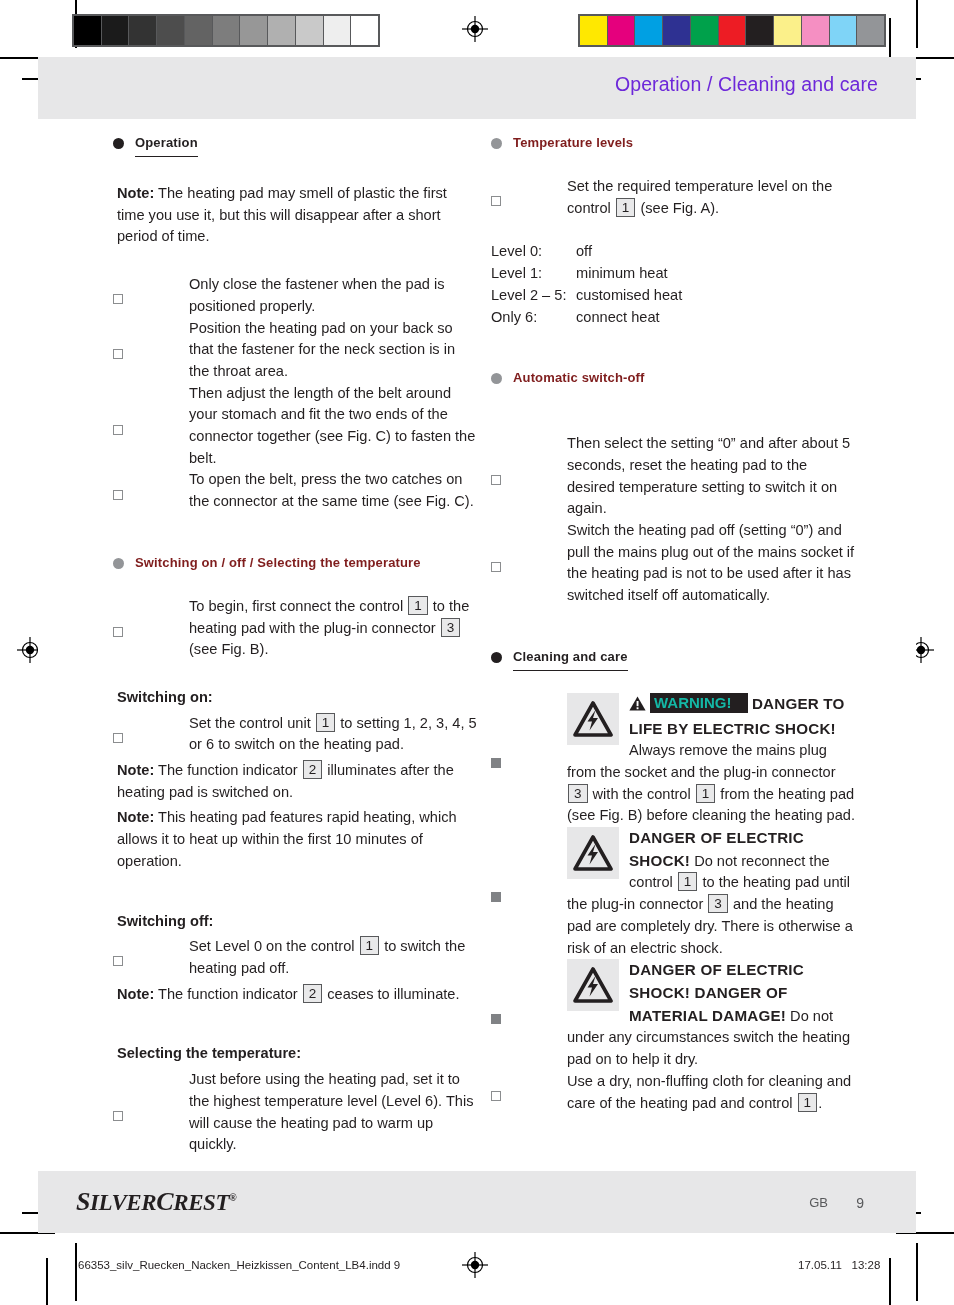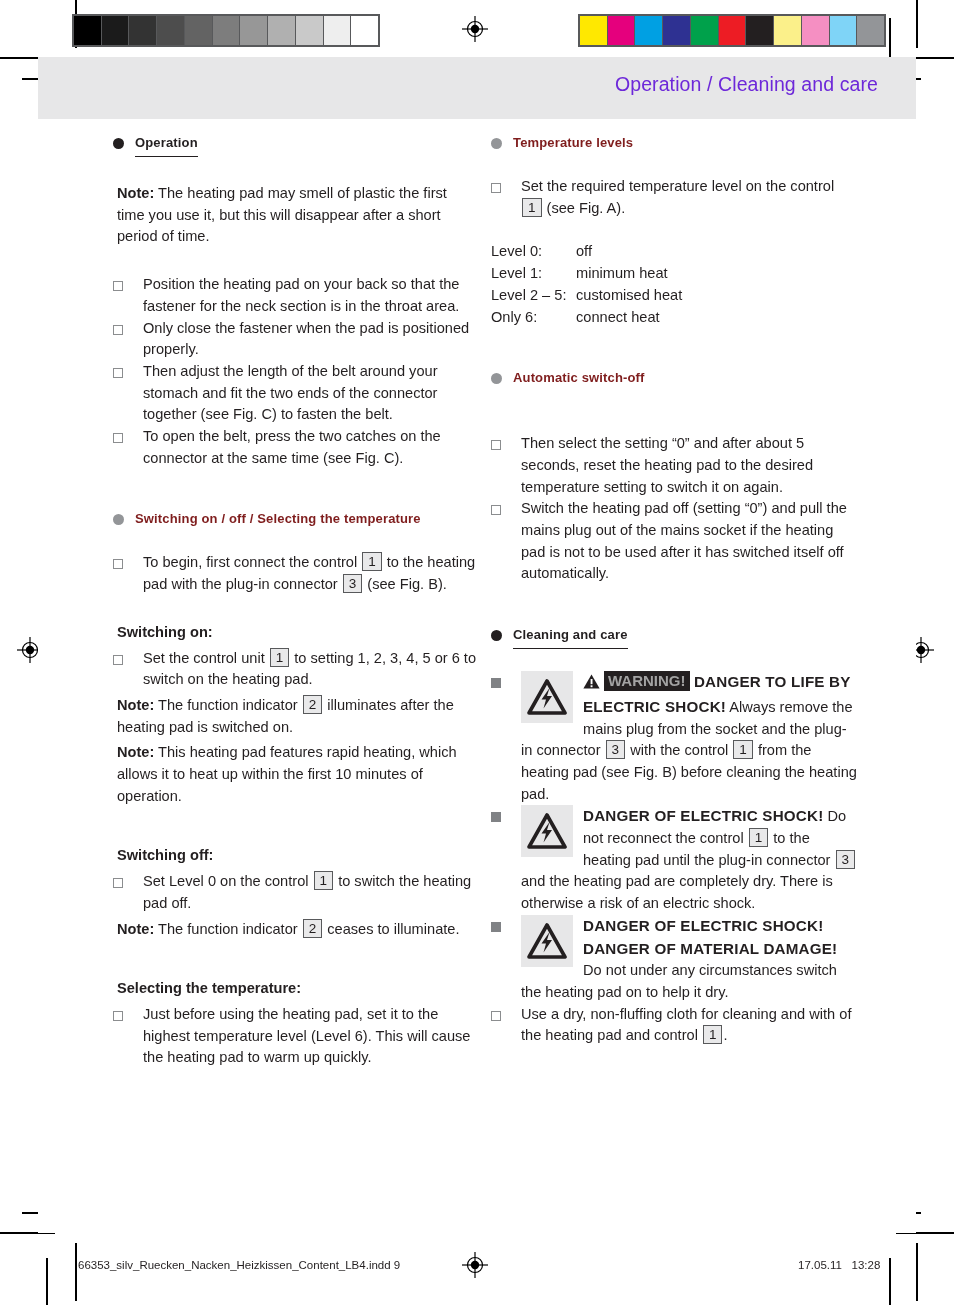--- a/index.html
+++ b/index.html
@@ -101,21 +101,21 @@
   .h-gray  .h-dot { background: #939598; }
   .h-gray  .h-text { color: #7f1d1d; }
 
   
   .para { margin: 4px; }
   .gap-m { height: 22px; }
   .gap-l { height: 30px; }
   .gap-xl { height: 38px; }
 
   .bullets { margin: 0; padding: 0; list-style: none; }
-  .b-item { display: flex; align-items: flex-start; }
+  .b-item { display: flex; align-items: center; gap: 46px; }
   .b-mark {
     flex: 0 0 auto;
     width: 8px; height: 8px;
     border: 1px solid #8b8d8f;
     background: #fff;
     margin-top: 7px;
     margin-right: 20px;
   }
   .b-mark.filled { background: #808285; border-color: #808285; }
   .b-body { flex: 1 1 auto; }
@@ -147,25 +147,25 @@
     float: left;
     width: 52px; height: 52px;
     background: #e7e7e8;
     margin-right: 10px;
     margin-bottom: 1px;
     display: flex; align-items: center; justify-content: center;
   }
   .warn-badge {
     display: inline-block;
     background: #231f20;
-    color: #a3a3a3;
+    color: #14b8a6;
     font-weight: bold;
     font-size: 15px;
     line-height: 17px;
-    padding: 1px 4px 2px 4px;
+    padding: 1px 16px 2px 4px;
     vertical-align: 1px;
   }
   .warn-tri {
     display: inline-block;
     vertical-align: -2px;
     margin-right: 4px;
   }
   .warn-head { font-weight: bold; font-size: 15.2px; letter-spacing: .2px; }
   .clearfix::after { content: ""; display: block; clear: both; }
 
@@ -315,25 +315,25 @@
 
     <div class="gap-m"></div>
 
     <p class="para"><b>Note:</b><span> The heating pad may smell of plastic the first time you use it, but this will disappear after a short period of time.</span></p>
 
     <div class="gap-m"></div>
 
     <ul class="bullets">
       <li class="b-item">
         <span class="b-mark"></span>
+        <span class="b-body">Only close the fastener when the pad is positioned properly.</span>
+      </li>
+      <li class="b-item">
+        <span class="b-mark"></span>
         <span class="b-body">Position the heating pad on your back so that the fastener for the neck section is in the throat area.</span>
-      </li>
-      <li class="b-item">
-        <span class="b-mark"></span>
-        <span class="b-body">Only close the fastener when the pad is positioned properly.</span>
       </li>
       <li class="b-item">
         <span class="b-mark"></span>
         <span class="b-body">Then adjust the length of the belt around your stomach and fit the two ends of the connector together (see Fig. C) to fasten the belt.</span>
       </li>
       <li class="b-item">
         <span class="b-mark"></span>
         <span class="b-body">To open the belt, press the two catches on the connector at the same time (see Fig. C).</span>
       </li>
     </ul>
@@ -503,26 +503,31 @@
             <polygon points="20,2 38,34 2,34" fill="none" stroke="#231f20" stroke-width="3.6" stroke-linejoin="round"></polygon>
             <polygon points="22.5,9 14.5,20.5 19,20.5 16.5,29.5 25,17 20,17" fill="#231f20"></polygon>
           </svg>
         </span><span class="warn-head">DANGER OF ELECTRIC SHOCK! DANGER OF MATERIAL DAMAGE!</span><span> Do not under any circumstances switch the heating pad on to help it dry.</span>
       </div>
     </div>
 
     <ul class="bullets">
       <li class="b-item">
         <span class="b-mark"></span>
-        <span class="b-body"><span>Use a dry, non-fluffing cloth for cleaning and with of the heating pad and control </span><span class="refbox">1</span><span>.</span></span>
+        <span class="b-body"><span>Use a dry, non-fluffing cloth for cleaning and care of the heating pad and control </span><span class="refbox">1</span><span>.</span></span>
       </li>
     </ul>
 
   </div>
 
+  <div id="footer-band">
+    <div id="brand-logo"><span class="big">S</span><span>ILVER</span><span class="big">C</span><span>REST</span><span class="reg">®</span></div>
+    <div id="footer-locale">GB</div>
+    <div id="footer-page">9</div>
+  </div>
 
 </div>
 
 <div id="slug-left">66353_silv_Ruecken_Nacken_Heizkissen_Content_LB4.indd   9</div>
 <div id="slug-reg">
   <svg width="26" height="26" viewBox="0 0 26 26">
     <line x1="13" y1="0" x2="13" y2="26" stroke="#000" stroke-width="1.2"></line>
     <line x1="0" y1="13" x2="26" y2="13" stroke="#000" stroke-width="1.2"></line>
     <circle cx="13" cy="13" r="7.5" fill="none" stroke="#000" stroke-width="1.2"></circle>
     <circle cx="13" cy="13" r="4.2" fill="#000"></circle>

